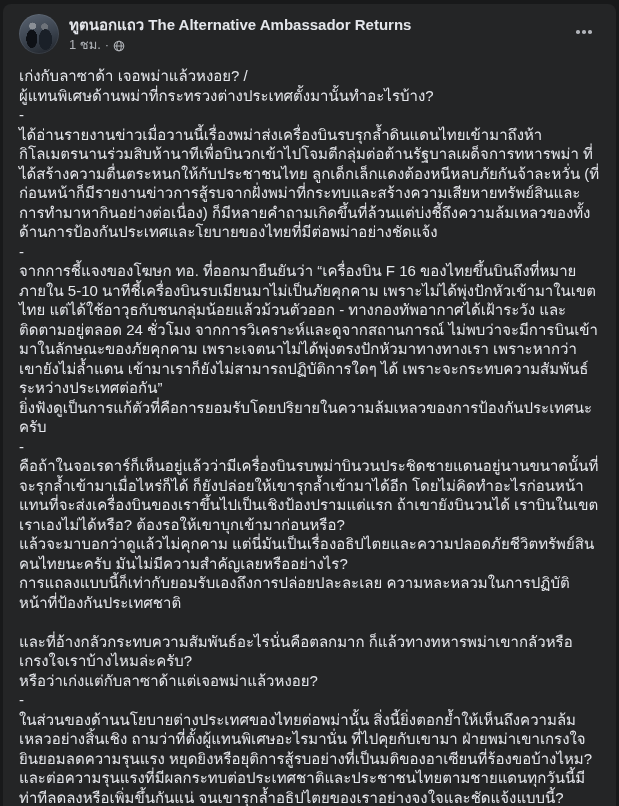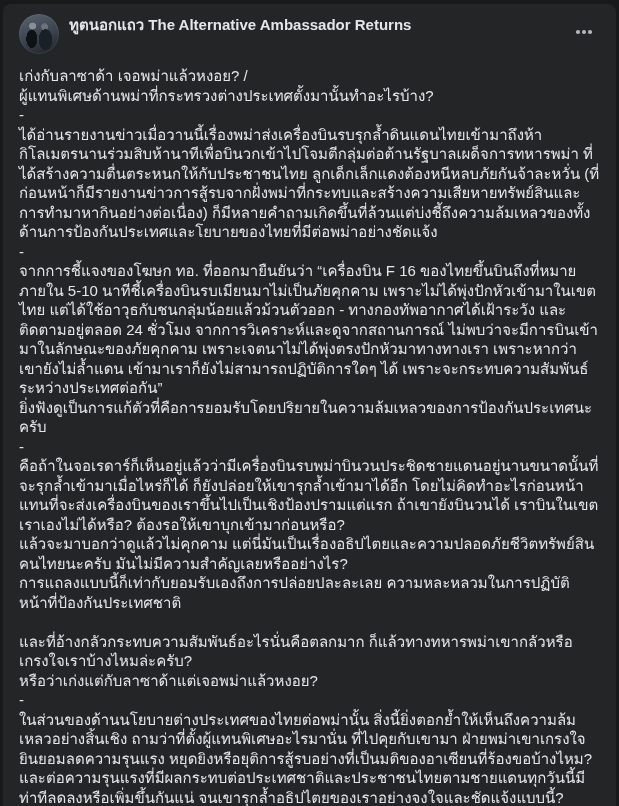--- a/index.html
+++ b/index.html
@@ -89,20 +89,31 @@
 </head>
 <body>
 
 <div class="post-card">
 
   <div class="post-header">
     <div class="avatar"></div>
 
     <div class="header-texts">
       <div class="page-name">ทูตนอกแถว The Alternative Ambassador Returns</div>
+      <div class="meta-row">
+        <span class="timestamp">1 ชม.</span>
+        <span>·</span>
+        <span class="globe-icon">
+          <svg width="12" height="12" viewBox="0 0 16 16" fill="none" stroke="#b0b3b8" stroke-width="1.4">
+            <circle cx="8" cy="8" r="6.4"></circle>
+            <ellipse cx="8" cy="8" rx="3" ry="6.4"></ellipse>
+            <line x1="1.6" y1="8" x2="14.4" y2="8"></line>
+          </svg>
+        </span>
+      </div>
     </div>
 
     <div class="more-button">
       <span class="more-dot"></span>
       <span class="more-dot"></span>
       <span class="more-dot"></span>
     </div>
   </div>
 
   <div class="post-body">เก่งกับลาซาด้า เจอพม่าแล้วหงอย? /

